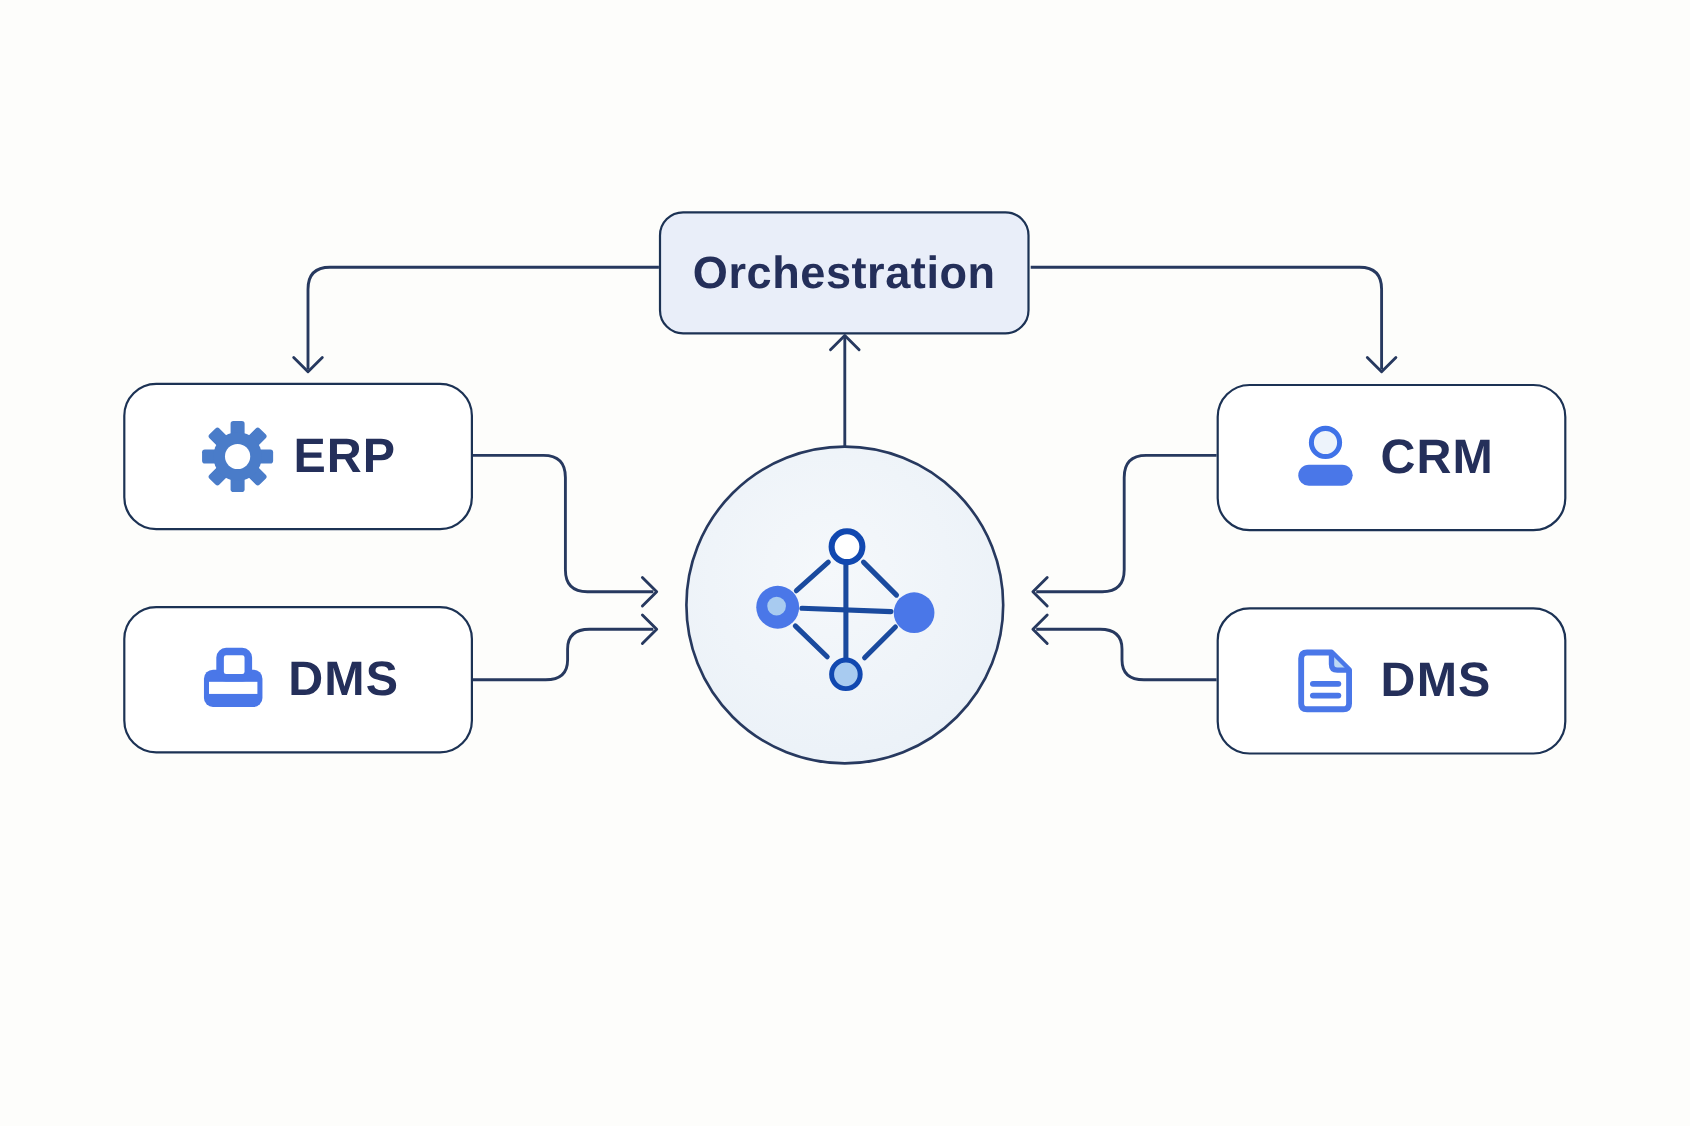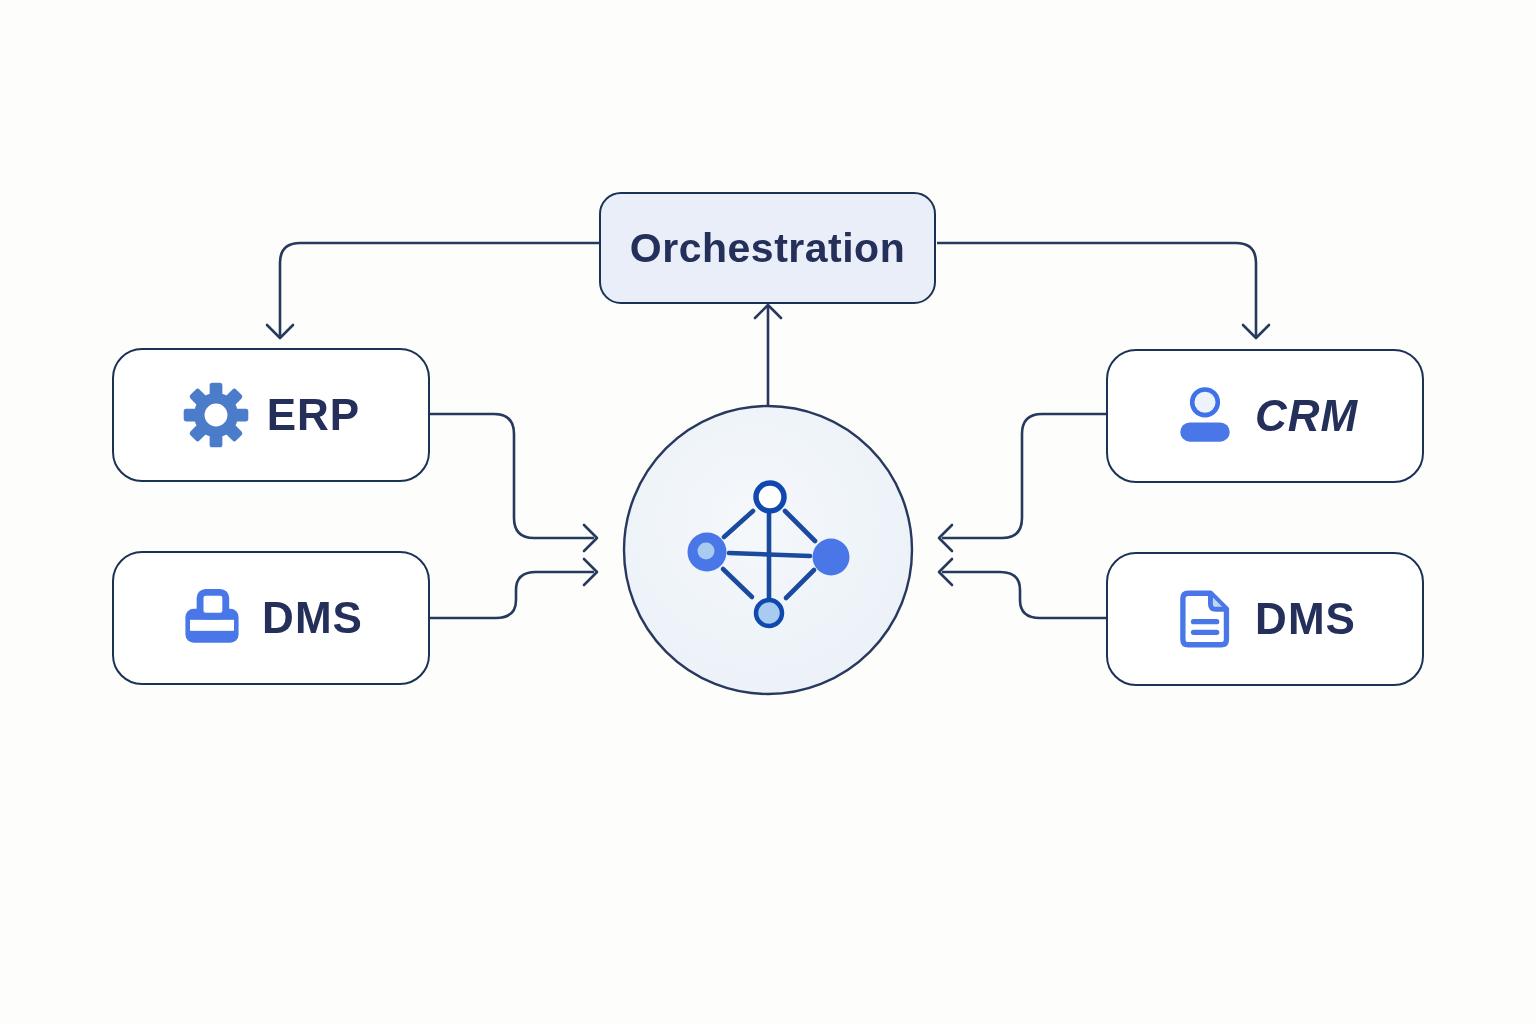--- a/index.html
+++ b/index.html
@@ -28,21 +28,21 @@
   .net-edge{stroke:#1a4a9e;stroke-width:4.6;stroke-linecap:round;fill:none;}
   .node-box{position:absolute;z-index:1;display:flex;align-items:center;justify-content:center;
     gap:17px;background:var(--box-fill);border:2.6px solid var(--box-border);border-radius:30px;}
   .label{font-weight:700;font-size:44px;color:var(--label-color);letter-spacing:1px;}
   .orchestration{position:absolute;z-index:1;left:599px;top:192px;width:337px;height:112px;
     display:flex;align-items:center;justify-content:center;
     background:var(--orchestration-fill);border:2.6px solid var(--box-border);border-radius:22px;}
   .orchestration .label{font-size:41px;letter-spacing:0.5px;}
   .box-erp{left:112px;top:348px;width:318px;height:134px;}
   .box-dms-left{left:112px;top:551px;width:318px;height:134px;}
-  .box-crm{left:1106px;top:349px;width:318px;height:134px;font-style:italic;}
+  .box-crm{left:1106px;top:349px;width:318px;height:134px;}
   .box-dms-right{left:1106px;top:552px;width:318px;height:134px;}
   .icon{flex:0 0 auto;display:block;}
 </style>
 </head>
 <body>
 
 <div class="canvas">
 
   <svg class="wires" width="1536" height="1024" viewBox="0 0 1536 1024">
     <defs>

